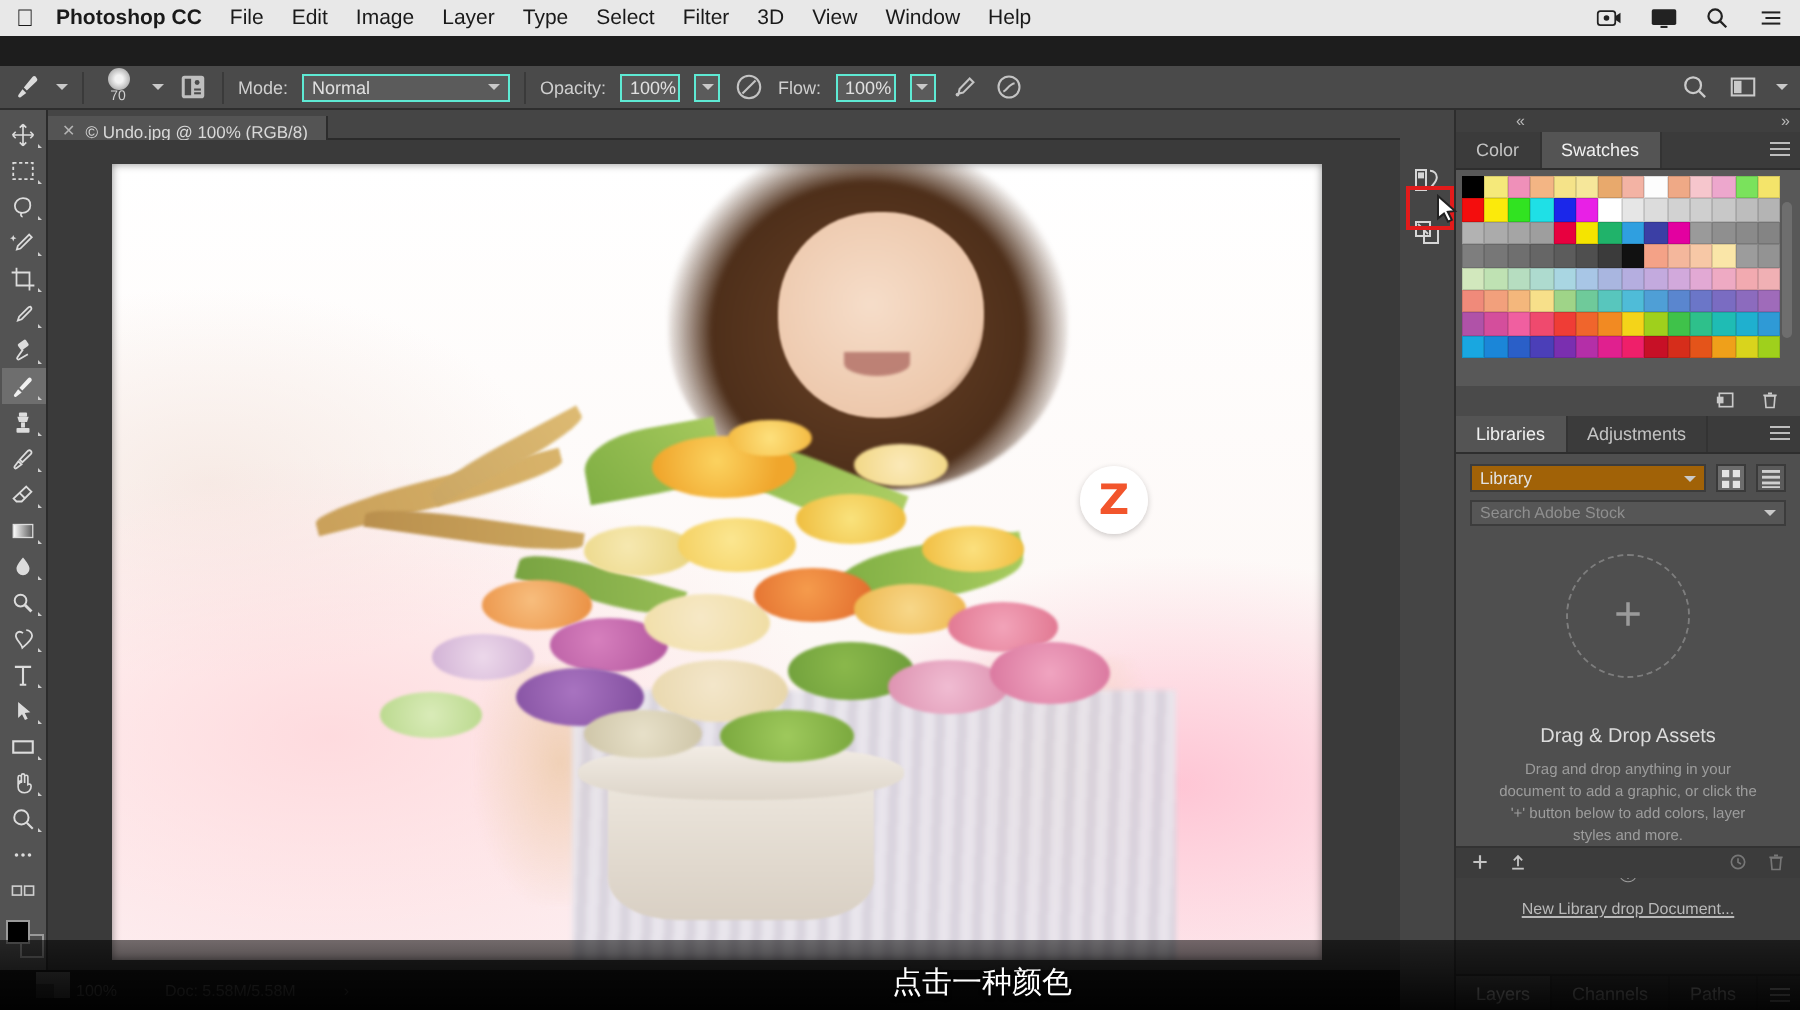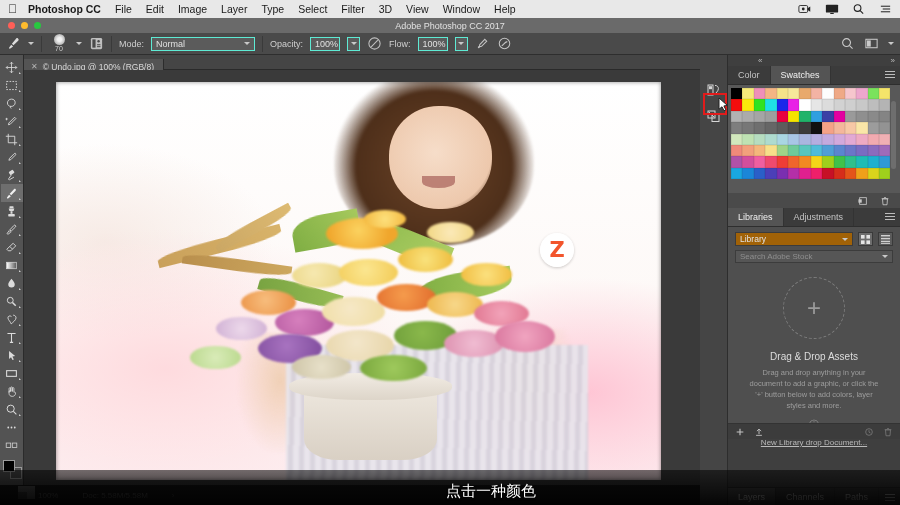--- a/index.html
+++ b/index.html
@@ -195,21 +195,21 @@
   .lib-viewbtn.active { background:#6d6d6d; }
   .lib-viewbtn svg { width:9px; height:9px; }
   .lib-search { margin-top:4px; height:13px; background:#565656; border:1px solid #3c3c3c;
                 font-size:8px; color:#8f8f8f; display:flex; align-items:center; padding:0 4px;
                 justify-content:space-between; }
   .lib-plus {
     margin:14px auto 0; width:62px; height:62px; border-radius:50%;
     border:1px dashed #7d7d7d; display:flex; align-items:center; justify-content:center;
     color:#9b9b9b; font-size:24px; font-weight:300;
   }
-  .lib-title { text-align:center; font-size:10px; color:#dcdcdc; margin-top:12px; }
+  .lib-title { text-align:center; font-size:10px; color:#dcdcdc; margin-top:24px; }
   .lib-desc { text-align:center; font-size:7.5px; color:#9d9d9d; line-height:11px; margin-top:5px; padding:0 14px; }
   .lib-help { text-align:center; margin-top:7px; color:#9a9a9a; font-size:10px; }
   .lib-link { text-align:center; margin-top:6px; font-size:8px; color:#b9b9b9; text-decoration:underline; }
   .lib-footer {
     position:absolute; left:0; right:0; bottom:0; height:16px; background:#3c3c3c;
     display:flex; align-items:center; padding:0 7px; border-top:1px solid #333;
   }
   .lib-footer .sp { margin-left:auto; }
   .lib-footer svg { width:10px; height:10px; }
   .lib-footer .gap { margin-right:9px; }
@@ -283,28 +283,20 @@
             <g stroke="#222" stroke-width="1.1">
               <line x1="2" y1="3" x2="12" y2="3"></line>
               <line x1="4" y1="6" x2="12" y2="6"></line>
               <line x1="2" y1="9" x2="12" y2="9"></line>
             </g>
           </svg>
       </span>
     </span>
   </div>
 
-  <div class="titlebar">
-    <span class="traffic">
-      <i style="background:#ff5f57"></i>
-      <i style="background:#febc2e"></i>
-      <i style="background:#28c840"></i>
-    </span>
-    <span>Adobe Photoshop CC 2017</span>
-  </div>
 
   <div class="optionsbar">
     <span class="ob-icon">
       <svg viewBox="0 0 16 16">
           <path d="M12.6 2.4c-.5-.5-1.2-.4-1.7.2L6.3 8.2l1.6 1.6 5.1-4.8c.6-.5.7-1.2.2-1.7z" fill="#dcdcdc"></path>
           <path d="M5.6 9.2L3.4 12.2c-.5.8.4 1.7 1.2 1.2l3-2.2z" fill="#dcdcdc"></path>
         </svg>
     </span>
     <span class="caret"></span>
     <span class="ob-sep"></span>

